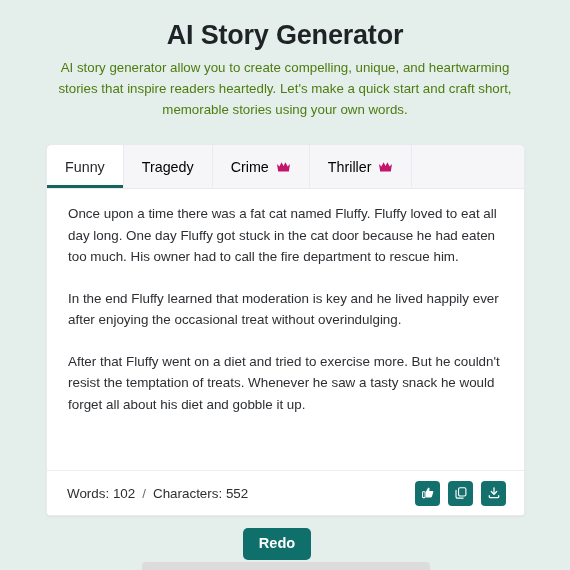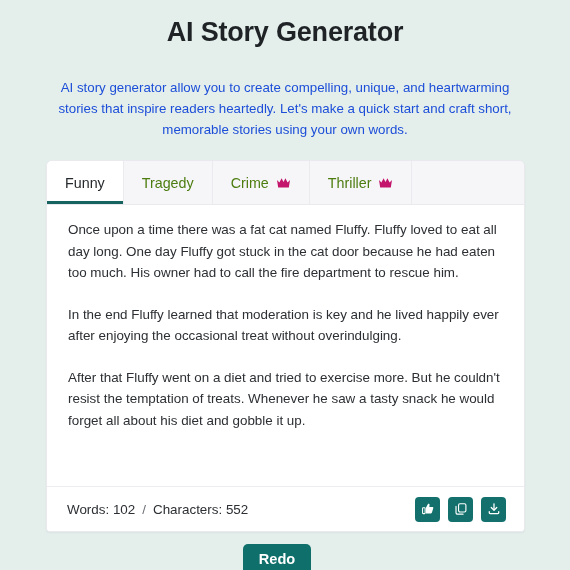--- a/index.html
+++ b/index.html
@@ -14,35 +14,36 @@
   }
 
   .page {
     width: 570px;
     height: 570px;
     position: relative;
   }
 
   
   .hdr-title {
-    margin: 16px;
+    margin: 0;
+    padding-top: 19px;
     text-align: center;
     font-size: 27px;
     font-weight: bold;
     letter-spacing: -0.2px;
     color: #1f2326;
     line-height: 1.25;
   }
   .hdr-sub {
-    margin: 27px auto 0 auto;
+    margin: 4px auto 0 auto;
     width: 460px;
     text-align: center;
     font-size: 13.3px;
     line-height: 21px;
-    color: #1d4ed8;
+    color: #4d7c0f;
   }
 
   
   .card {
     position: absolute;
     left: 46px;
     top: 144px;
     width: 479px;
     background: #ffffff;
     border: 1px solid #e9e9ee;
@@ -60,21 +61,21 @@
     border-bottom: 1px solid #e9e9ee;
     overflow: hidden;
     white-space: nowrap;
   }
   .tab {
     display: flex;
     align-items: center;
     gap: 7px;
     padding: 0 18px;
     font-size: 14.3px;
-    color: #4d7c0f;
+    color: #000000;
     background: #f6f6f9;
     border-right: 1px solid #eaeaef;
     cursor: pointer;
     flex: 0 0 auto;
     position: relative;
   }
   .tab.active {
     background: #ffffff;
     color: #26292c;
     border-right: 1px solid #eaeaef;

